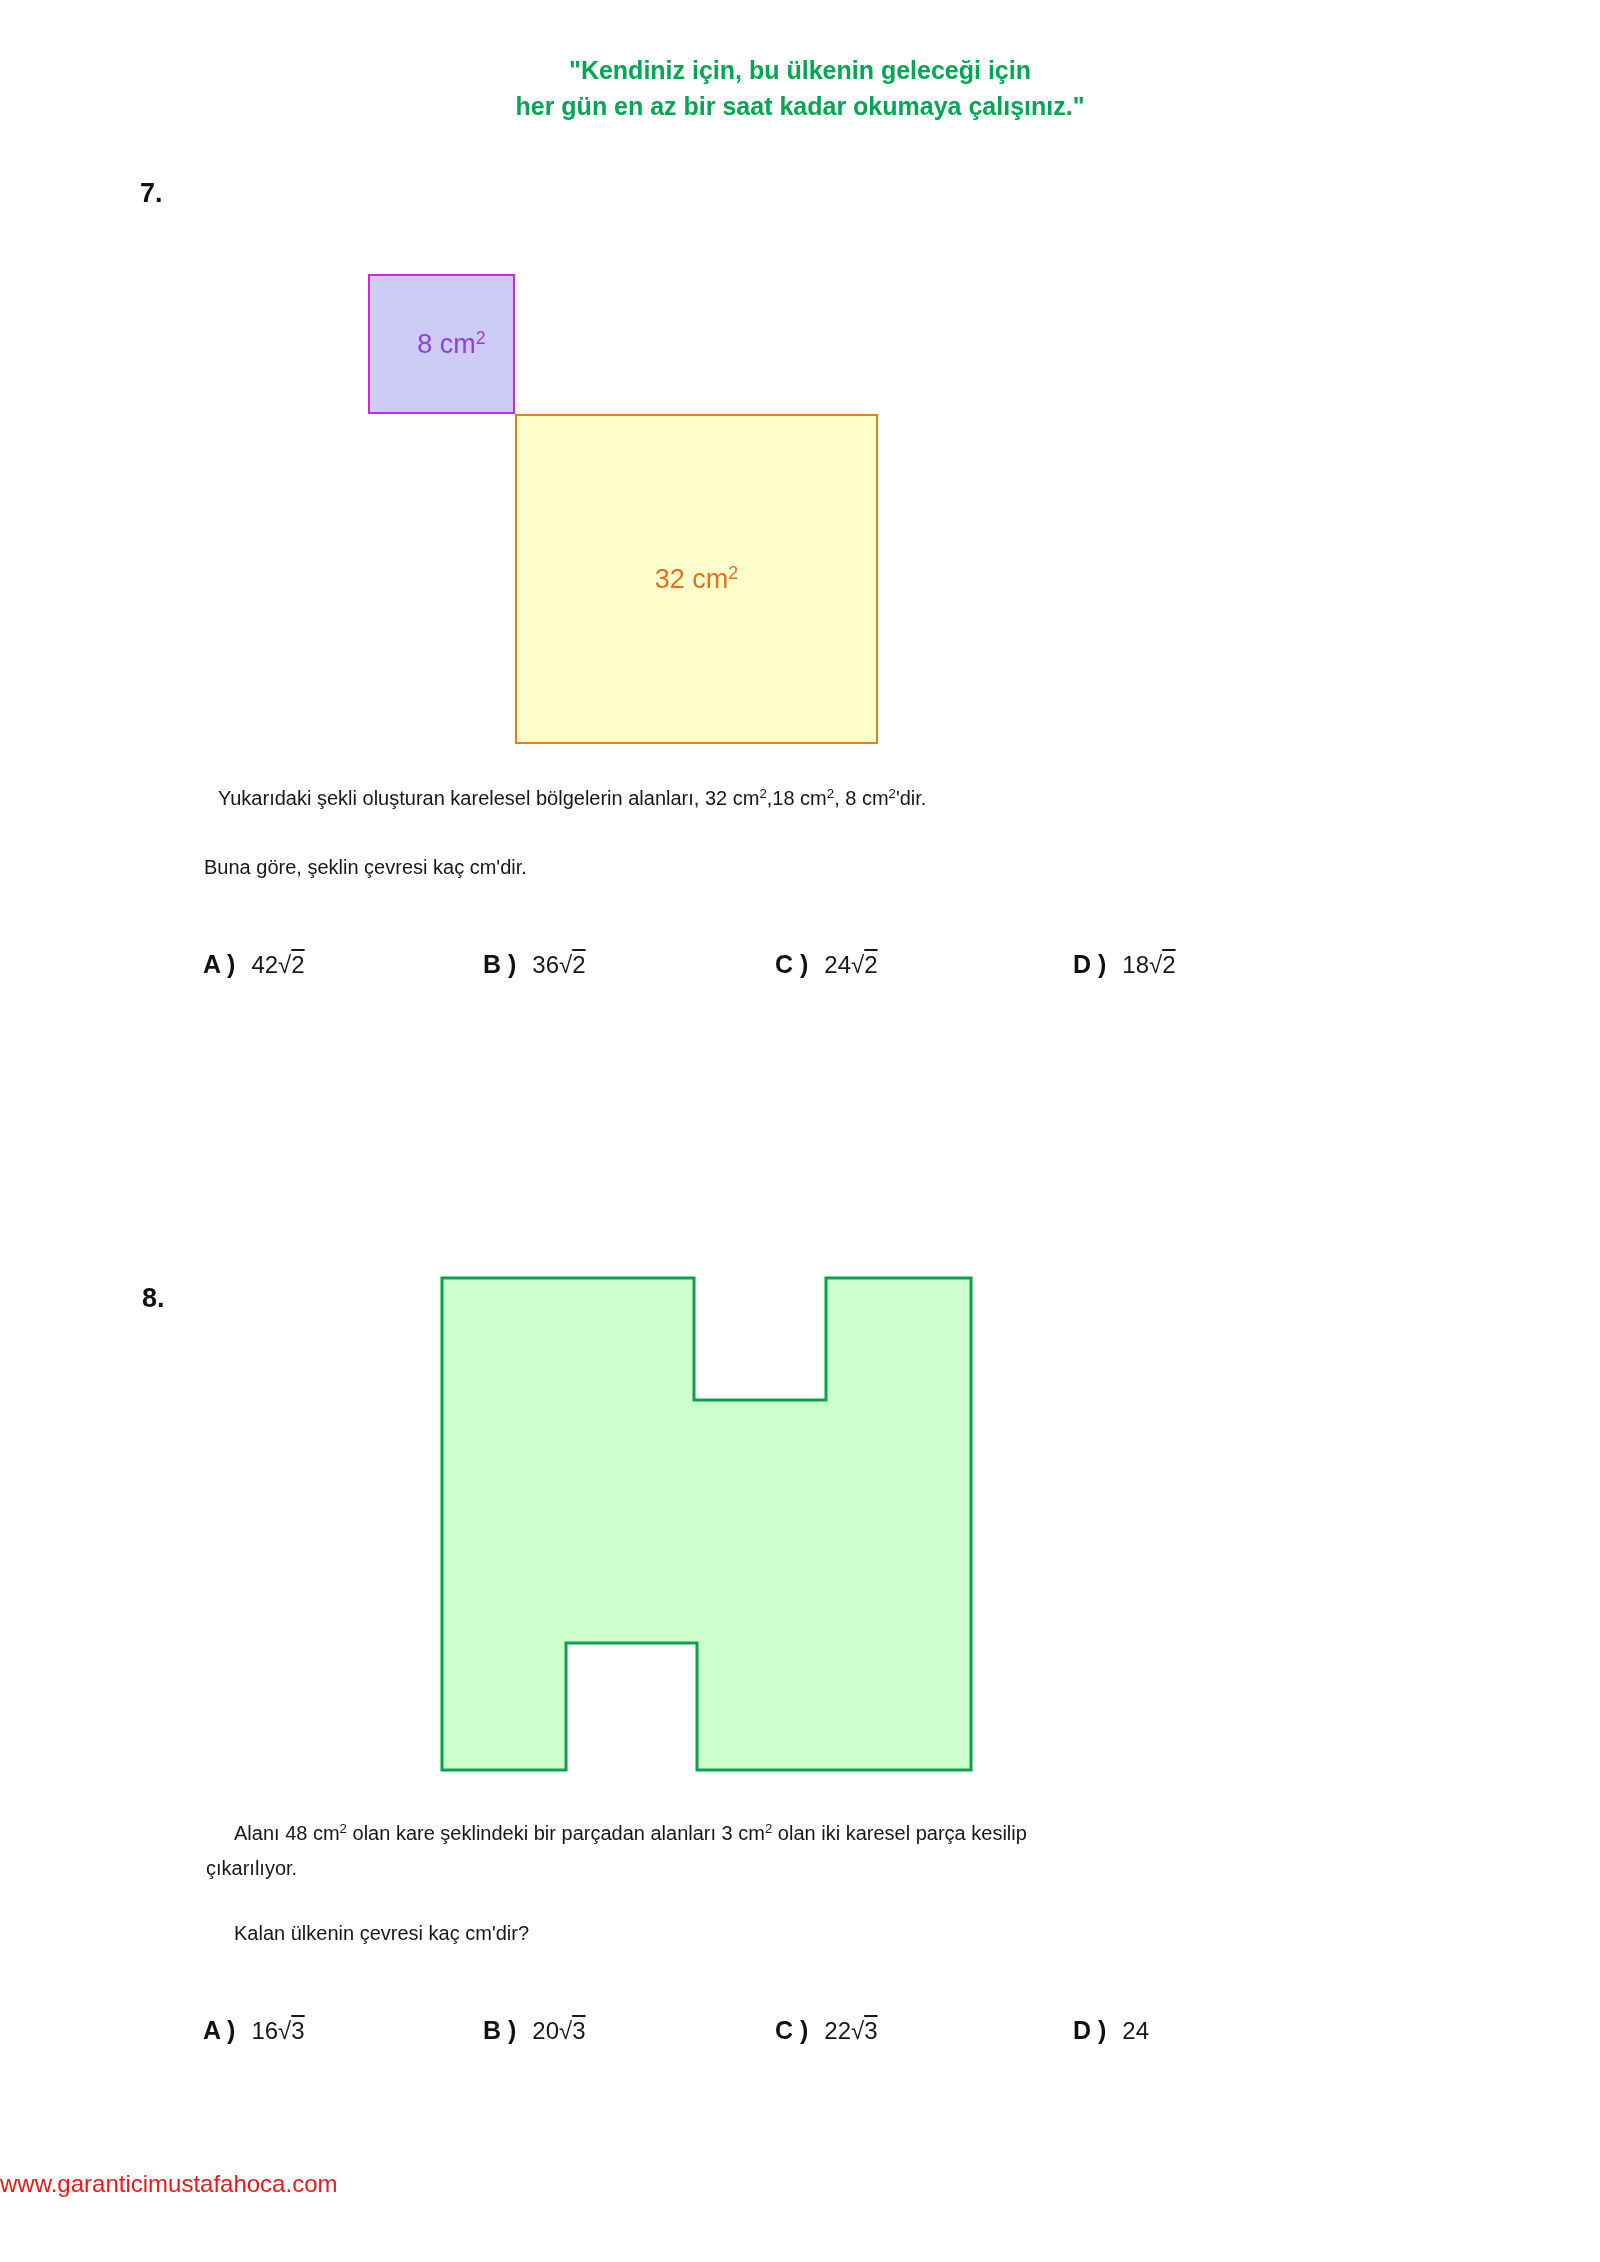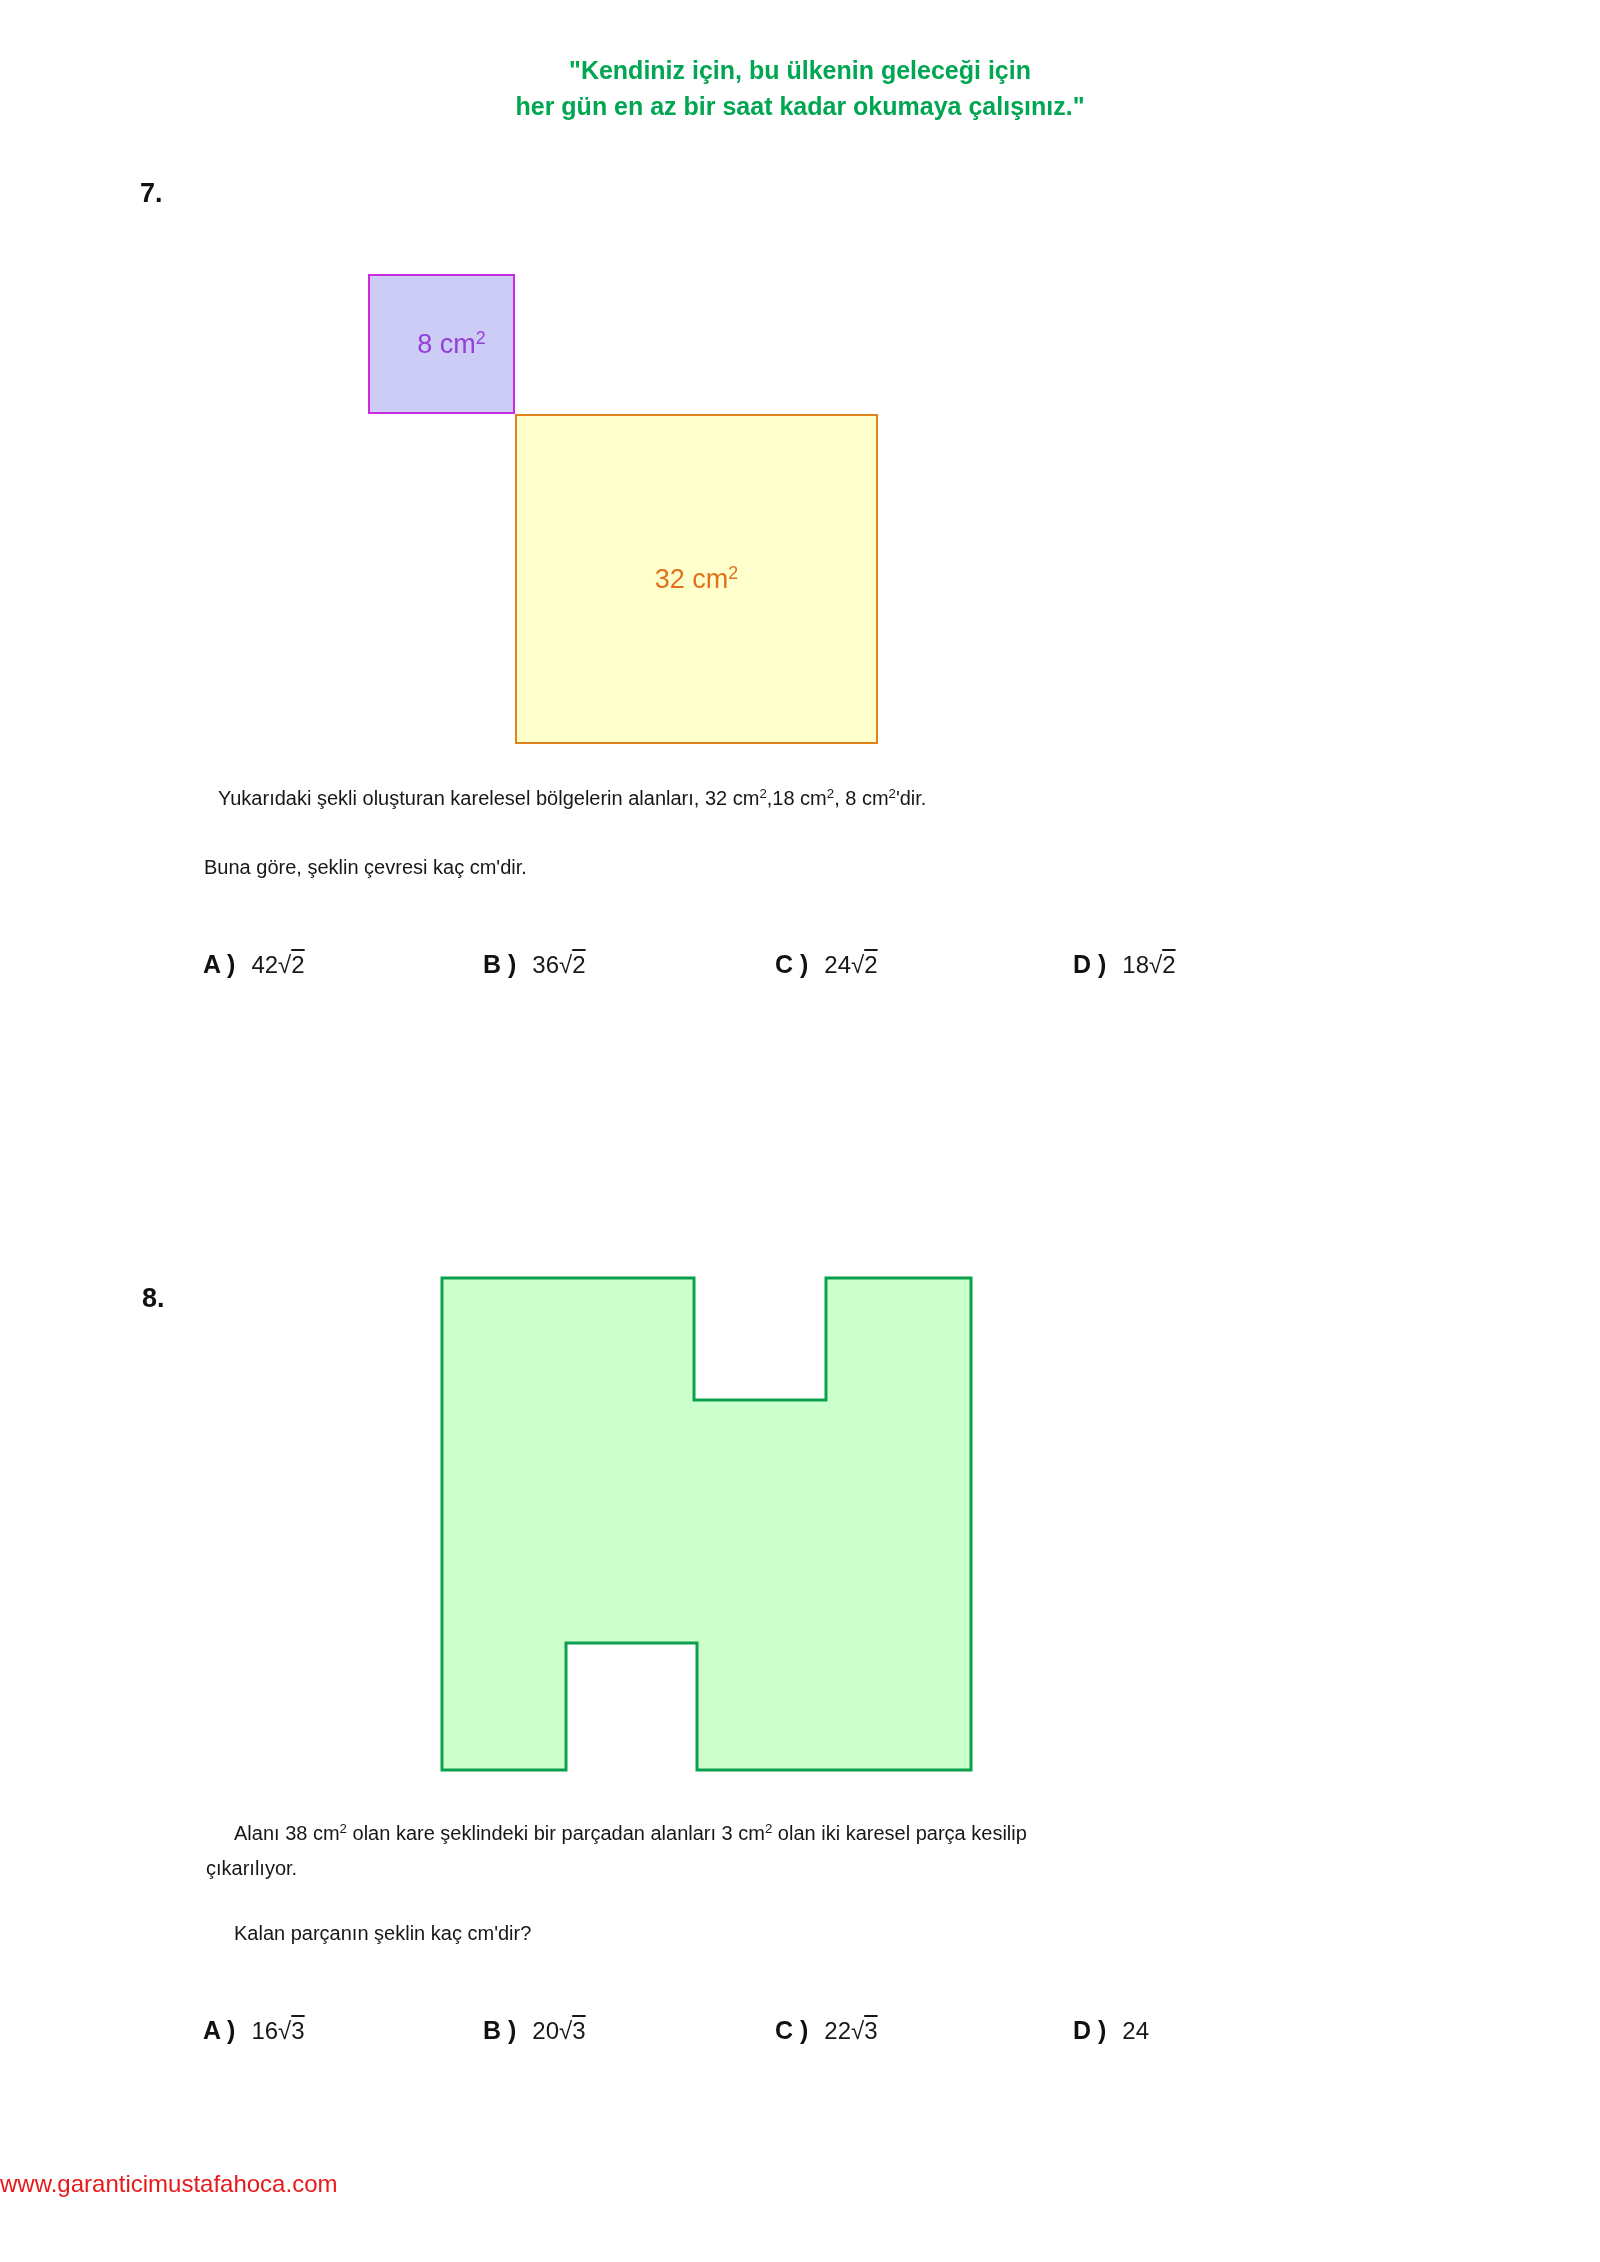--- a/index.html
+++ b/index.html
@@ -73,24 +73,24 @@
     <span class="opt-value"><span>18</span><span class="sqrt">√</span><span class="rad">2</span></span>
   </div>
 
   <div class="qnum" style="left:142px;top:1285px">8.</div>
 
   <svg class="q8-shape" width="535" height="498" viewBox="0 0 535 498">
     <polygon points="2,2 254,2 254,124 386,124 386,2 531,2 531,494 257,494 257,367 126,367 126,494 2,494" fill="#ccffcc" stroke="#0ca04e" stroke-width="3" stroke-linejoin="miter"></polygon>
   </svg>
 
   <div class="body-line" style="left:234px;top:1818px">
-    <span>Alanı 38 cm</span><sup>2</sup><span> olan kare şeklindeki bir parçadan alanları 3 cm</span><sup>2</sup><span> olan iki karesel parça kesilip</span>
+    <span>Alanı 48 cm</span><sup>2</sup><span> olan kare şeklindeki bir parçadan alanları 3 cm</span><sup>2</sup><span> olan iki karesel parça kesilip</span>
   </div>
   <div class="body-line" style="left:206px;top:1853px">çıkarılıyor.</div>
-  <div class="body-line" style="left:234px;top:1918px">Kalan parçanın şeklin kaç cm'dir?</div>
+  <div class="body-line" style="left:234px;top:1918px">Kalan ülkenin çevresi kaç cm'dir?</div>
 
   <div class="option" style="left:203px;top:2016px">
     <span class="opt-letter">A )</span>
     <span class="opt-value"><span>16</span><span class="sqrt">√</span><span class="rad">3</span></span>
   </div>
   <div class="option" style="left:483px;top:2016px">
     <span class="opt-letter">B )</span>
     <span class="opt-value"><span>20</span><span class="sqrt">√</span><span class="rad">3</span></span>
   </div>
   <div class="option" style="left:775px;top:2016px">

